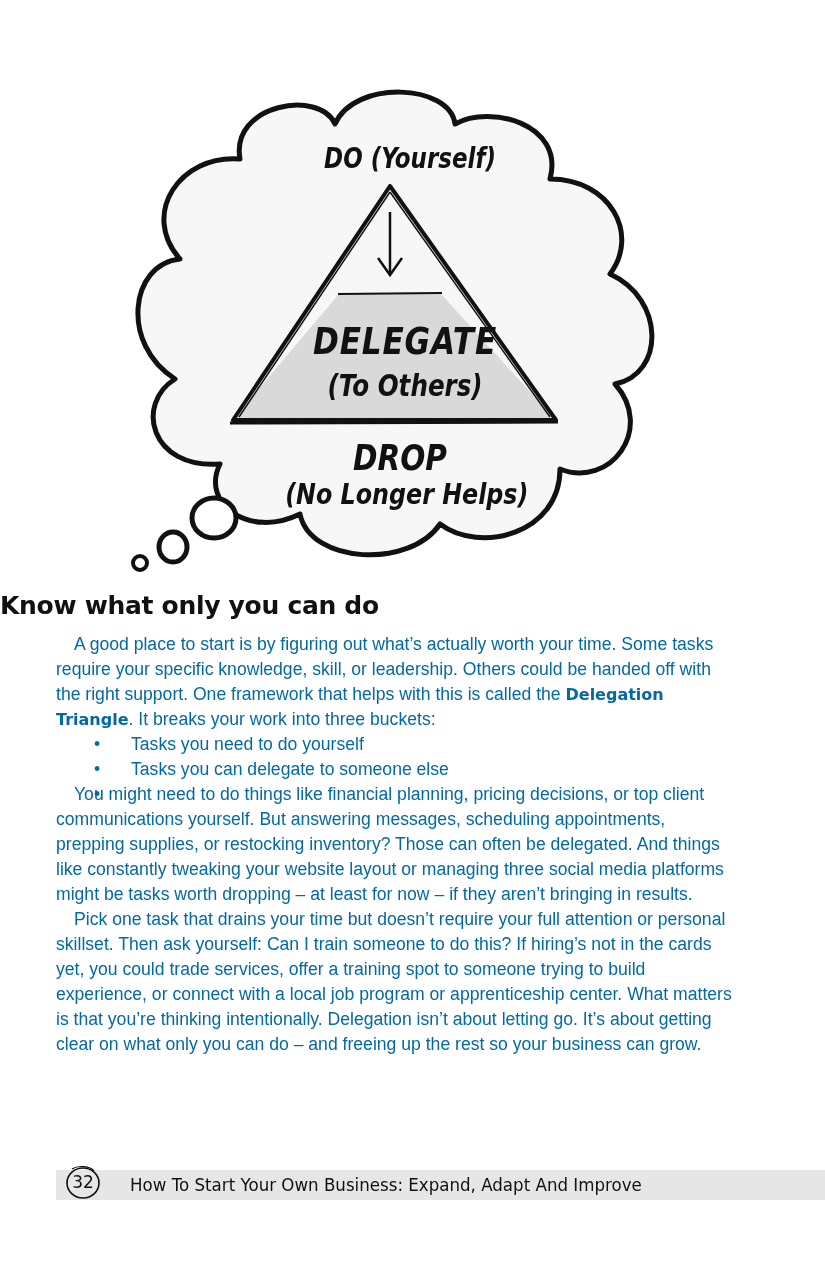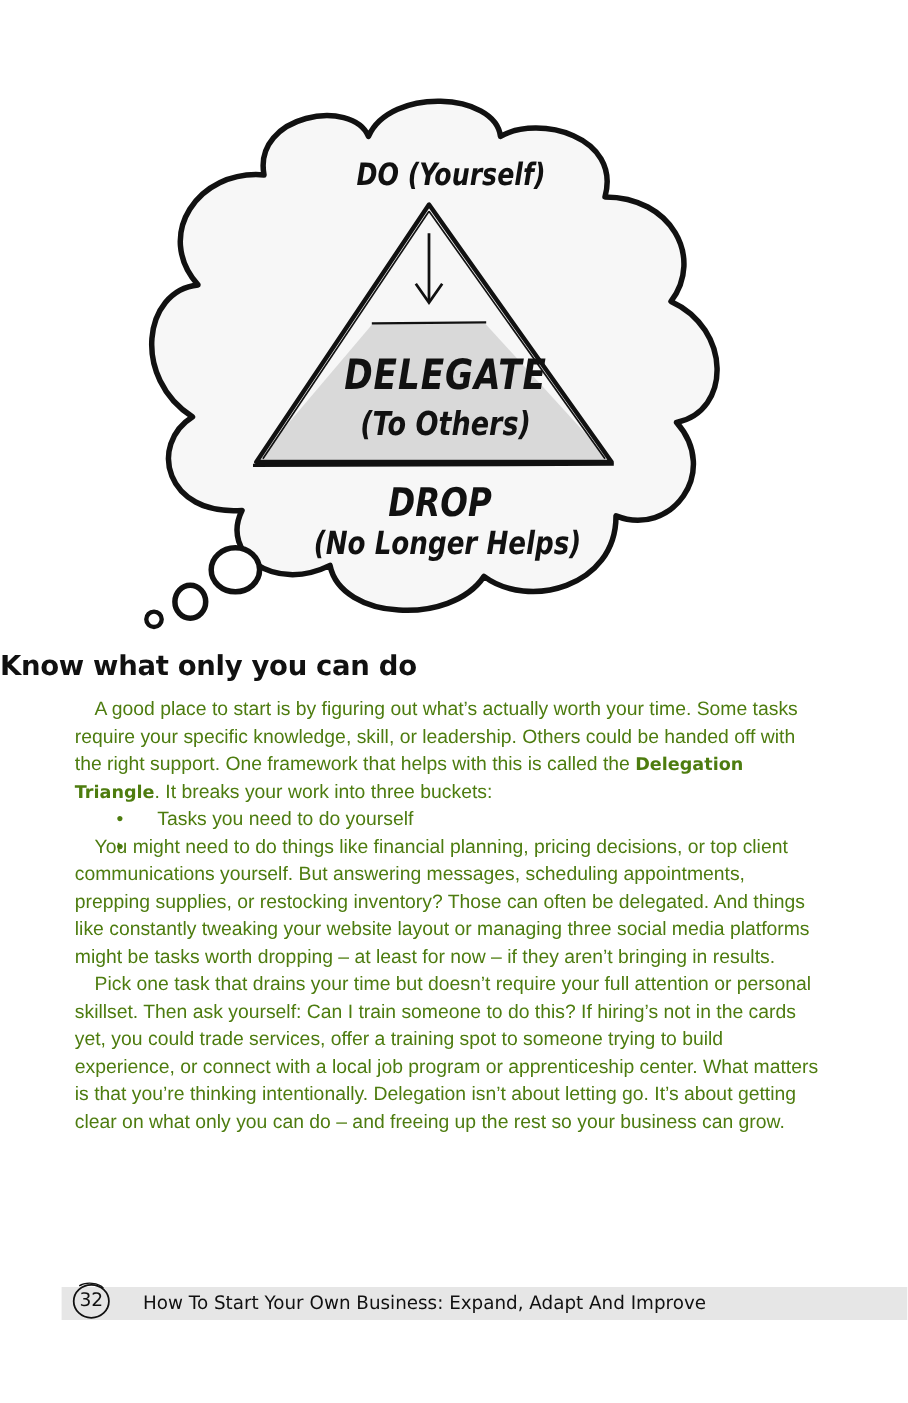--- a/index.html
+++ b/index.html
@@ -8,21 +8,21 @@
   .figure svg { position: absolute; left: 0; top: 0; }
   .fig-label { position: absolute; font-family: "DejaVu Sans", sans-serif; font-weight: bold; color: #111; text-align: center; white-space: nowrap; transform: scaleX(0.82); transform-origin: center; }
   .lbl-do { left: 160px; top: 58px; width: 260px; font-size: 28px; }
   .lbl-delegate { left: 150px; top: 235px; width: 270px; font-size: 38px; letter-spacing: 1px; }
   .lbl-to-others { left: 150px; top: 284px; width: 270px; font-size: 30px; }
   .lbl-drop { left: 170px; top: 353px; width: 220px; font-size: 36px; }
   .lbl-no-longer { left: 140px; top: 393px; width: 280px; font-size: 29px; }
 
   .heading { position: absolute; left: 0; width: 785px; top: 570px; text-align: left; font-family: "DejaVu Sans", sans-serif; font-weight: bold; font-size: 25px; color: #111; letter-spacing: -0.3px; }
 
-  .body-text { position: absolute; left: 56px; top: 632px; width: 680px; font-family: "Liberation Sans", sans-serif; font-size: 17.6px; line-height: 25px; color: #4d7c0f; margin-left: 12px; }
+  .body-text { position: absolute; left: 56px; top: 632px; width: 680px; font-family: "Liberation Sans", sans-serif; font-size: 17.6px; line-height: 25px; color: #0369a1; }
   .para { margin: 0; text-indent: 18px; text-align: left; }
   .para b { font-family: "DejaVu Sans", sans-serif; font-weight: bold; font-size: 16px; }
   .bullets { list-style: none; margin: 0; padding: 0; }
   .bullets li { position: relative; padding-left: 75px; }
   .bullets li .dot { position: absolute; left: 38px; top: 0; }
 
   .footer-bar { position: absolute; left: 56px; top: 1170px; width: 769px; height: 30px; background: #e6e6e6; }
   .page-num { position: absolute; left: 64px; top: 1163px; width: 38px; height: 40px; }
   .page-num svg { position: absolute; left: 0; top: 0; }
   .page-num span { position: absolute; left: 0; top: 9px; width: 38px; text-align: center; font-family: "DejaVu Sans", sans-serif; font-size: 17px; color: #111; }
@@ -60,21 +60,21 @@
   <div class="fig-label lbl-drop">DROP</div>
   <div class="fig-label lbl-no-longer">(No Longer Helps)</div>
 </div>
 
 <h2 class="heading">Know what only you can do</h2>
 
 <div class="body-text">
   <p class="para"><span>A good place to start is by figuring out what’s actually worth your time. Some tasks require your specific knowledge, skill, or leadership. Others could be handed off with the right support. One framework that helps with this is called the </span><b>Delegation Triangle</b><span>. It breaks your work into three buckets:</span></p>
   <ul class="bullets">
     <li><span class="dot">•</span><span>Tasks you need to do yourself</span></li>
-    <li><span class="dot">•</span></li>
+    <li><span class="dot">•</span><span>Tasks you can delegate to someone else</span></li>
     <li><span class="dot">•</span></li>
   </ul>
   <p class="para">You might need to do things like financial planning, pricing decisions, or top client communications yourself. But answering messages, scheduling appointments, prepping supplies, or restocking inventory? Those can often be delegated. And things like constantly tweaking your website layout or managing three social media platforms might be tasks worth dropping – at least for now – if they aren’t bringing in results.</p>
   <p class="para">Pick one task that drains your time but doesn’t require your full attention or personal skillset. Then ask yourself: Can I train someone to do this? If hiring’s not in the cards yet, you could trade services, offer a training spot to someone trying to build experience, or connect with a local job program or apprenticeship center. What matters is that you’re thinking intentionally. Delegation isn’t about letting go. It’s about getting clear on what only you can do – and freeing up the rest so your business can grow.</p>
 </div>
 
 <div class="footer-bar"></div>
 <div class="page-num">
   <svg width="38" height="40" viewBox="0 0 38 40">
     <ellipse cx="19" cy="20" rx="16" ry="15" fill="none" stroke="#111" stroke-width="1.6"></ellipse>

